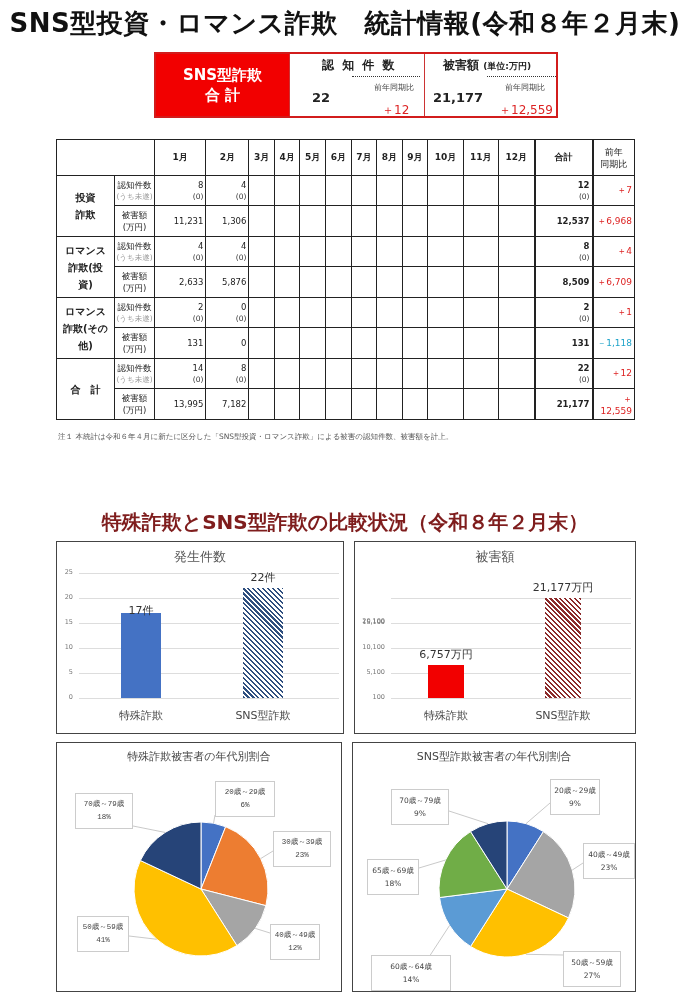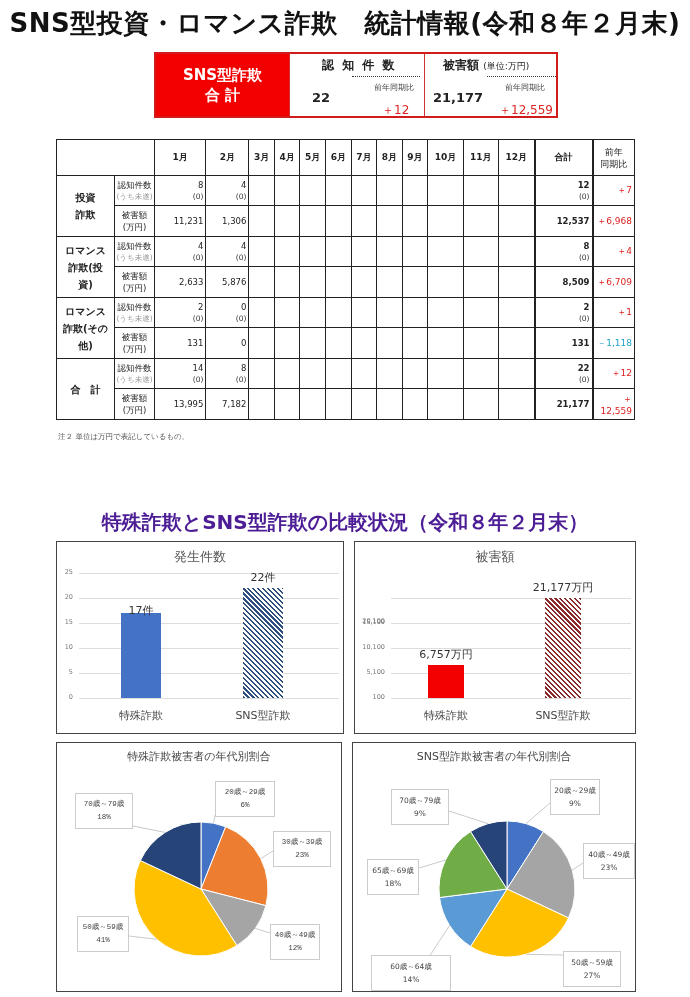--- a/index.html
+++ b/index.html
@@ -8,41 +8,41 @@
   .summary { position: absolute; left: 154px; top: 52px; width: 404px; height: 66px; border: 2px solid #d21c1c; display: flex; background: #fff; }
   .summary .lbl { width: 133px; background: #f20000; color: #fff; font-weight: bold; font-size: 15px; text-align: center; display: flex; flex-direction: column; justify-content: center; line-height: 20px; }
   .summary .box { position: relative; border-left: 1px solid #c33; }
   .summary .box1 { width: 135px; }
   .summary .box2 { flex: 1; }
   .box .hd { position: absolute; top: 3px; font-weight: bold; font-size: 12px; letter-spacing: 2px; }
   .box .dots { position: absolute; top: 22px; right: 4px; border-top: 1px dotted #333; }
   .box .val { position: absolute; top: 36px; left: 12px; font-weight: bold; font-size: 13px; }
   .box .cmp { position: absolute; top: 28px; font-size: 8px; color: #444; }
   .box .diff { position: absolute; top: 48px; font-size: 12px; color: #d22; }
-  .unit { font-size: 9px; font-weight: normal; letter-spacing: 0; }
+  .unit { font-size: 9px; font-weight: bold; letter-spacing: 0; }
 
   table.stats { position: absolute; left: 56px; top: 139px; width: 579px; border-collapse: collapse; font-size: 9px; }
   table.stats td, table.stats th { border: 1px solid #222; text-align: center; vertical-align: middle; padding: 0; }
   table.stats th { height: 36px; font-weight: bold; font-size: 9px; }
   table.stats td.cat { font-weight: bold; font-size: 10px; line-height: 17px; width: 58px; }
   table.stats td.sub { width: 40px; font-size: 8.5px; line-height: 12px; }
   .sub .gray { color: #999; font-size: 7.5px; }
   table.stats td.num { text-align: right; padding-right: 2px; font-size: 8.5px; }
   .num .paren { font-size: 7.5px; color: #333; display: block; margin-top: 2px; }
   table.stats tr.r1 td { height: 30px; border-bottom: 1px dotted #222; }
   table.stats tr.r2 td { height: 31px; }
   table.stats tr.r1 td.cat { border-bottom: 1px solid #222; }
   td.yoy { color: #d22; font-size: 9px; text-align: right !important; padding-right: 2px !important; }
   td.yoy.neg { color: #1fa3c9; }
   .total-col { font-weight: bold; }
   .thick-l { border-left: 2px solid #222 !important; }
 
   .notes { position: absolute; left: 58px; top: 430px; font-size: 7.5px; color: #555; line-height: 14px; }
 
-  .title2 { position: absolute; left: 0; width: 690px; top: 509px; text-align: center; font-size: 20px; font-weight: bold; color: #4c1d95; }
+  .title2 { position: absolute; left: 0; width: 690px; top: 509px; text-align: center; font-size: 20px; font-weight: bold; color: #7f1d1d; }
 
   .chartbox { position: absolute; border: 1.5px solid #444; background: #fff; }
   .chart-title { position: absolute; width: 100%; text-align: center; font-size: 13px; color: #555; }
   .gridline { position: absolute; height: 1px; background: #ddd; }
   .tick { position: absolute; font-size: 6.5px; color: #777; text-align: right; }
   .bar { position: absolute; }
   .bar-label { position: absolute; font-size: 11px; color: #333; text-align: center; width: 80px; }
   .cat-label { position: absolute; font-size: 11px; color: #444; text-align: center; width: 80px; }
 
   .pie-title { position: absolute; width: 100%; text-align: center; font-size: 11px; color: #444; top: 6px; }
@@ -275,21 +275,21 @@
         <td class="num"></td>
         <td class="num"></td>
         <td class="num"></td>
         <td class="num total-col thick-l">21,177</td>
         <td class="yoy thick-l">＋12,559</td>
       </tr>
     </tbody>
 </table>
 
 <div class="notes">
-  <div>注２ 単位は万円で表記しているもの。</div>
+  <div>注１ 本統計は令和６年４月に新たに区分した「SNS型投資・ロマンス詐欺」による被害の認知件数、被害額を計上。</div>
 </div>
 
 <div class="title2">特殊詐欺とSNS型詐欺の比較状況（令和８年２月末）</div>
 
 <div class="chartbox" style="left:56px; top:541px; width:288px; height:193px;">
   <div class="chart-title" style="top:6px;">発生件数</div>
   <div id="bar1">
       <div class="gridline" style="left: 22px; width: 260px; top: 156px;"></div>
       <div class="tick" style="left: 0px; width: 16px; top: 151px;">0</div>
       <div class="gridline" style="left: 22px; width: 260px; top: 131px;"></div>

